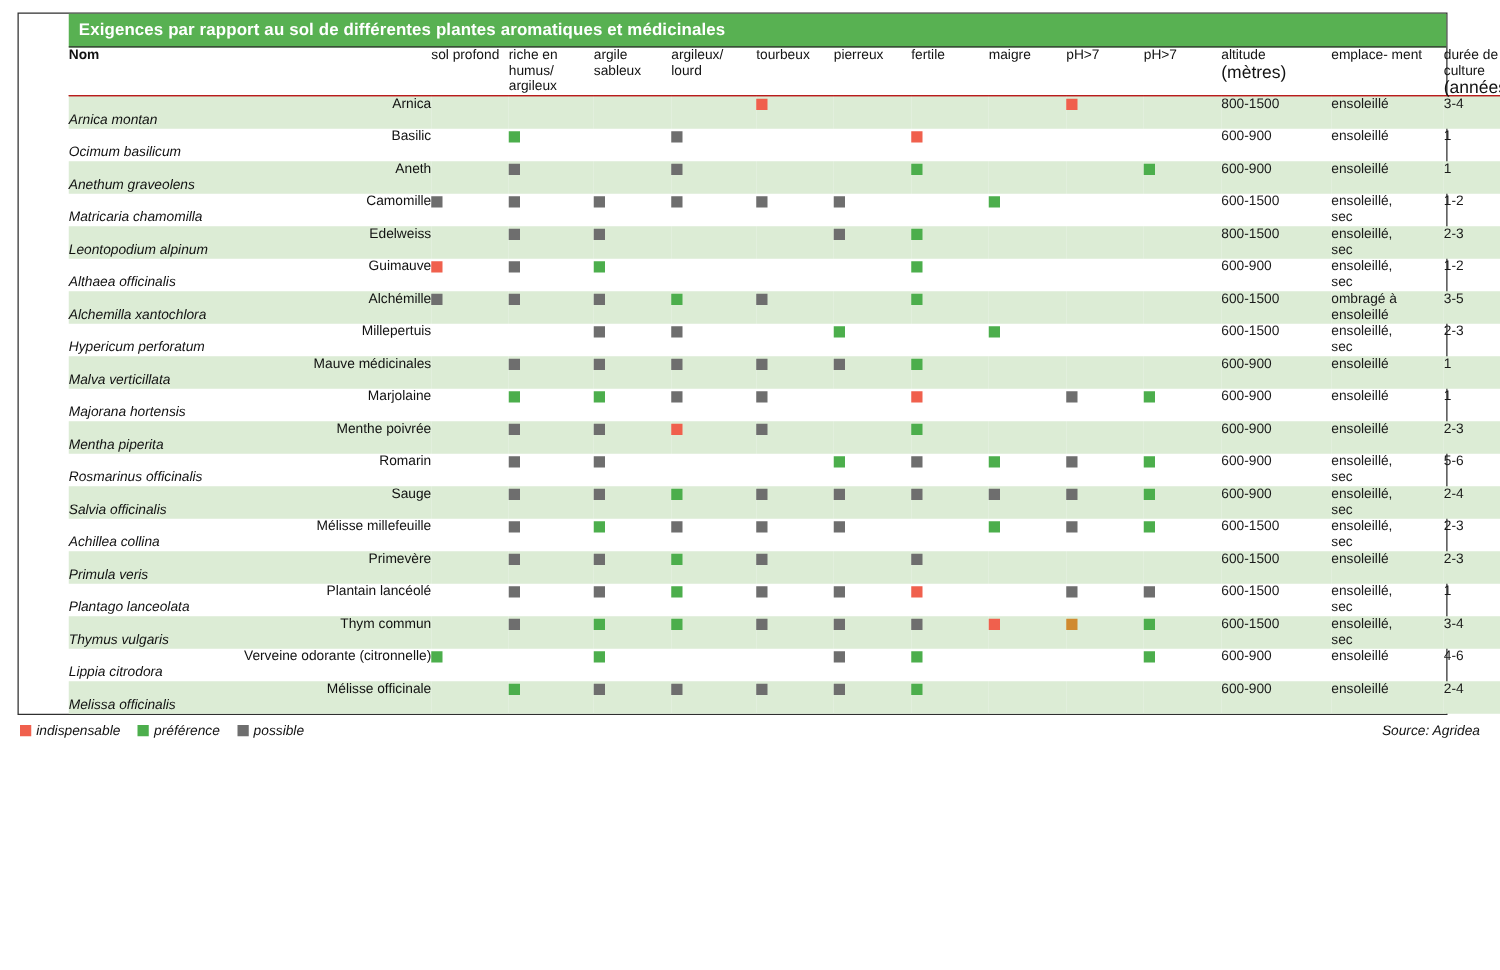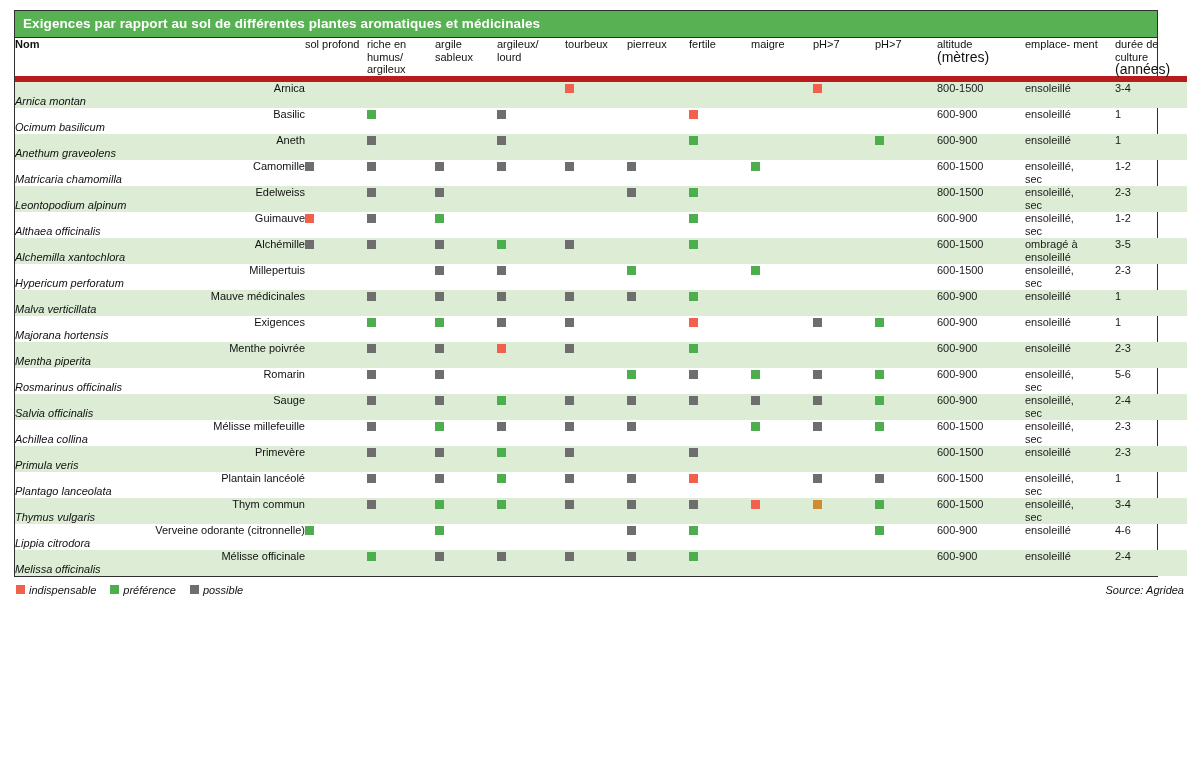--- a/index.html
+++ b/index.html
@@ -16,20 +16,21 @@
     width: 1200px;
     height: 776px;
     position: relative;
     box-sizing: border-box;
     padding: 10px 14px 6px 14px;
   }
   .table-frame {
     border: 1px solid #2f2f2f;
     box-sizing: border-box;
     width: 1144px;
+    padding-left: 40px;
   }
   .title-bar {
     background: #58b152;
     color: #ffffff;
     font-weight: bold;
     font-size: 13.5px;
     padding: 5px 8px 6px 8px;
     border-bottom: 1px solid #2f2f2f;
     letter-spacing: 0.1px;
   }
@@ -41,21 +42,21 @@
   table.grid td, table.grid th {
     vertical-align: top;
     text-align: left;
     font-weight: normal;
     padding: 0;
   }
   thead th {
     font-size: 11px;
     line-height: 12.5px;
     padding: 5px 4px 6px 6px;
-    border-bottom: 6px solid #b91c1c;
+    border-bottom: 1px solid #b91c1c;
     color: #121212;
     font-weight: bold;
   }
   thead th.name-col {
     font-weight: bold;
   }
   thead th .sub {
     font-weight: normal;
     font-size: 14px;
     display: block;
@@ -350,21 +351,21 @@
             <td class="mark"><span class="sq green"></span></td>
             <td class="mark"><span class="sq none"></span></td>
             <td class="mark"><span class="sq none"></span></td>
             <td class="mark"><span class="sq none"></span></td>
             <td>600-900</td>
             <td class="alt-txt">ensoleillé</td>
             <td>1</td>
           </tr>
           <tr>
             <td class="name-col">
-              <span class="common">Exigences</span>
+              <span class="common">Marjolaine</span>
               <span class="latin">Majorana hortensis</span>
             </td>
             <td class="mark"><span class="sq none"></span></td>
             <td class="mark"><span class="sq green"></span></td>
             <td class="mark"><span class="sq green"></span></td>
             <td class="mark"><span class="sq gray"></span></td>
             <td class="mark"><span class="sq gray"></span></td>
             <td class="mark"><span class="sq none"></span></td>
             <td class="mark"><span class="sq red"></span></td>
             <td class="mark"><span class="sq none"></span></td>

